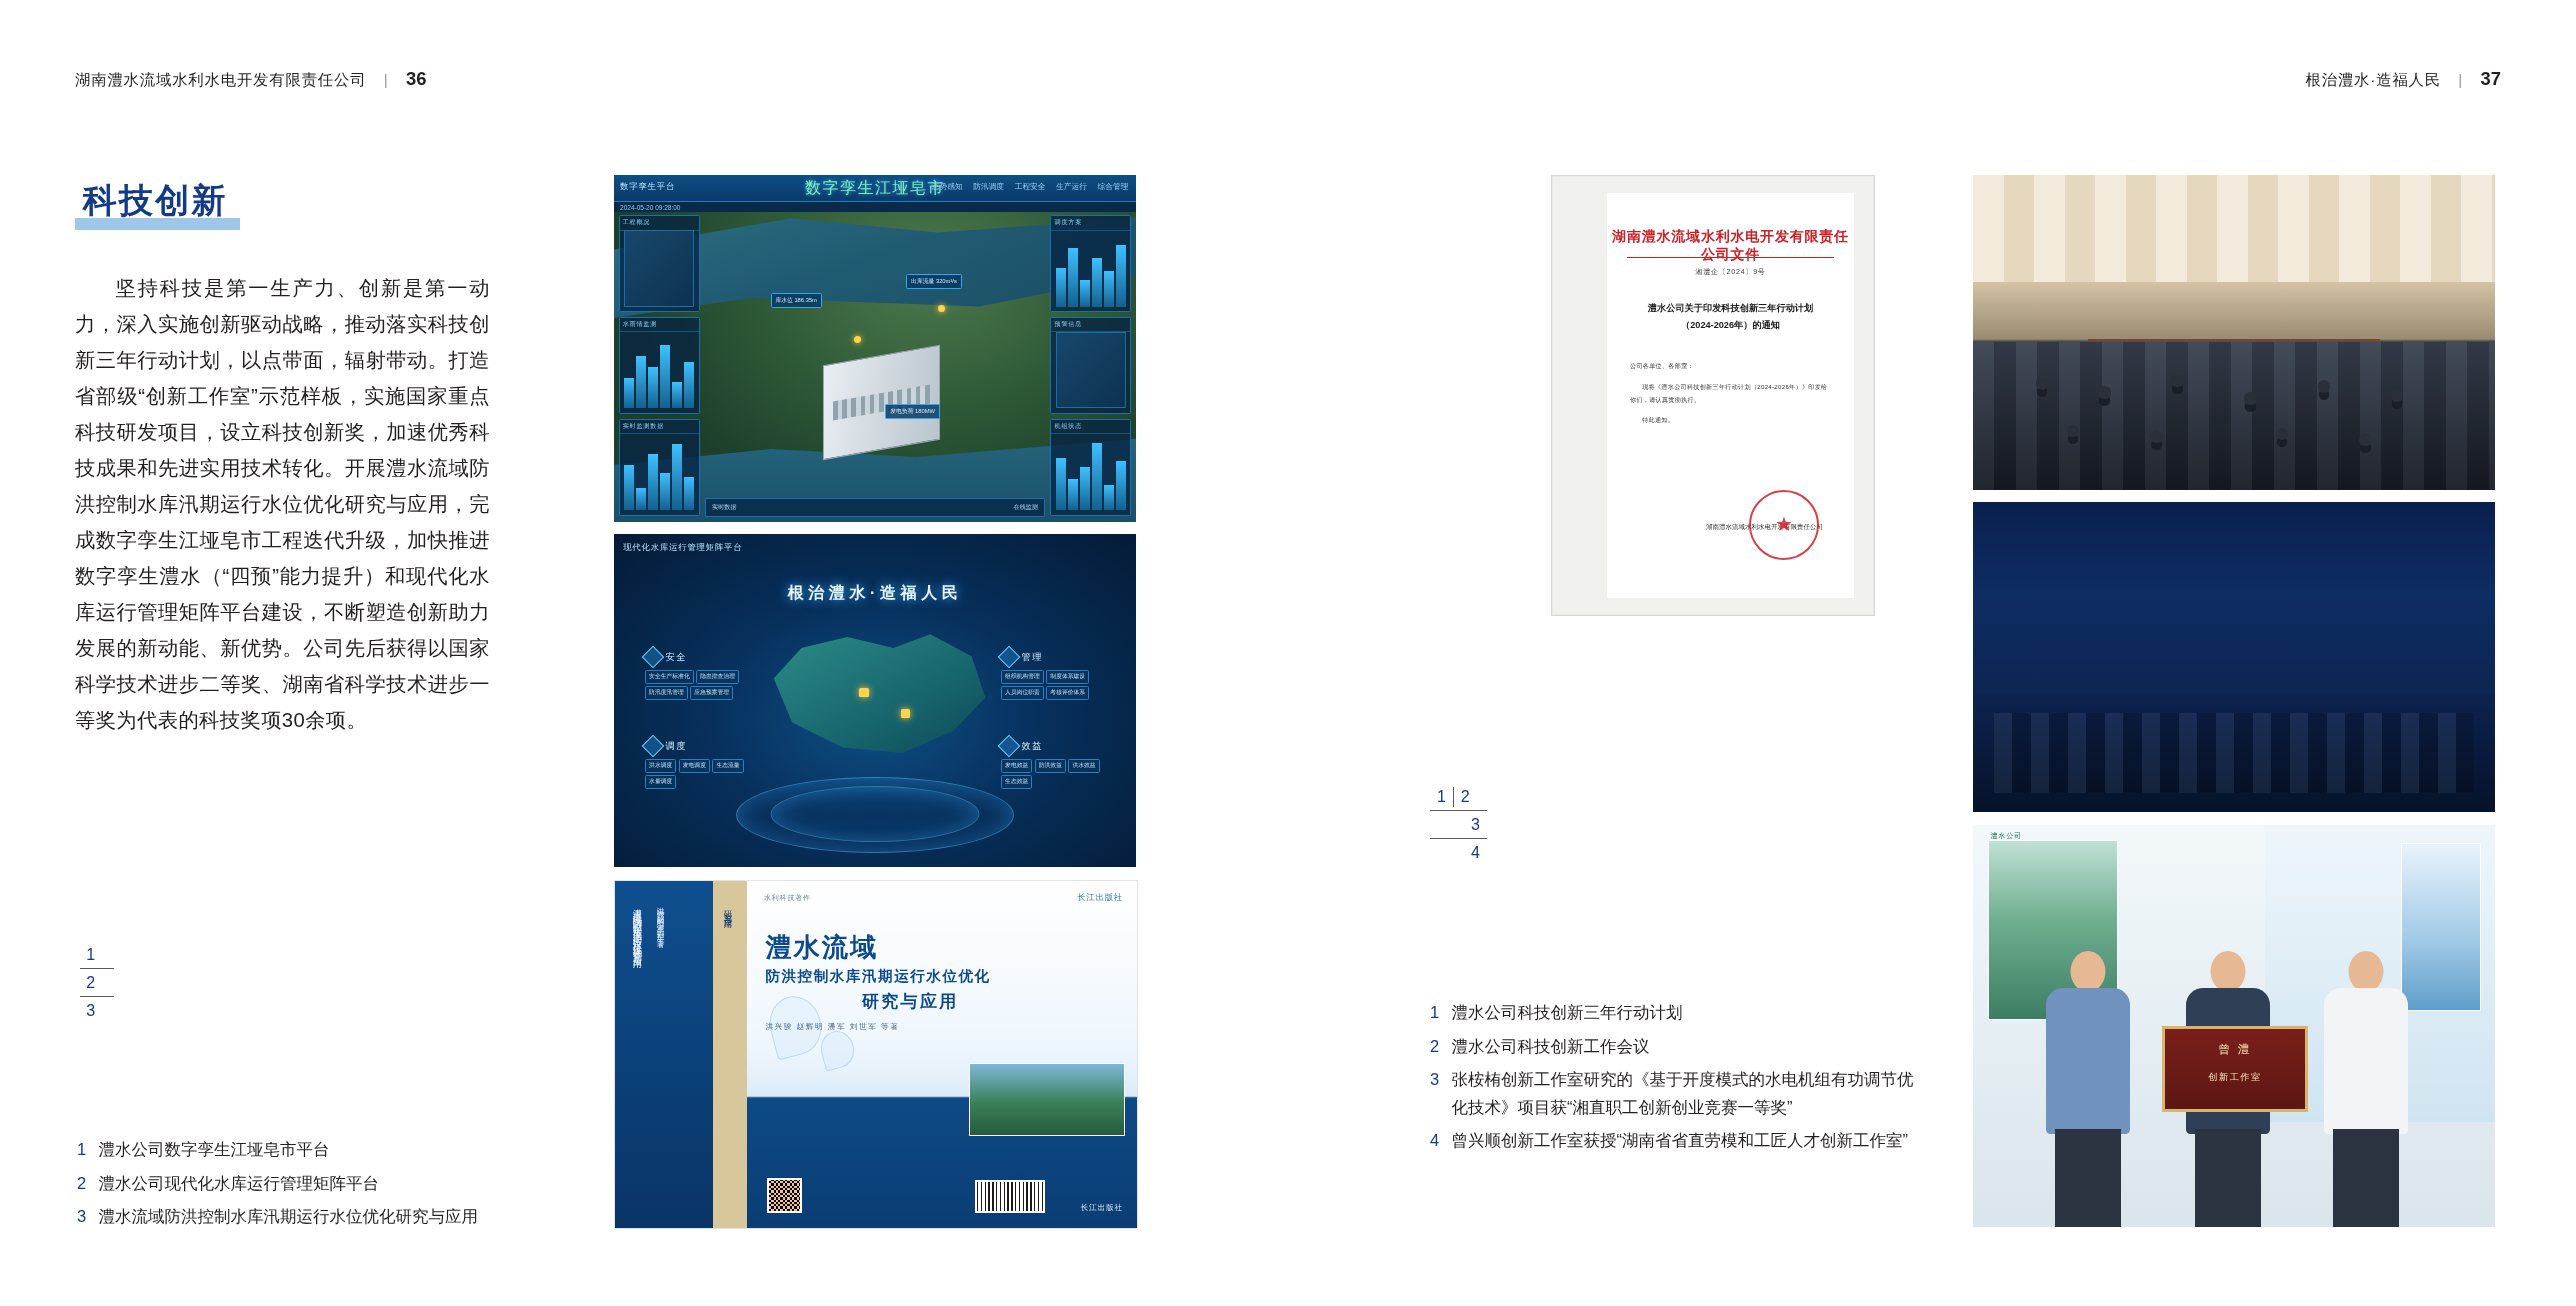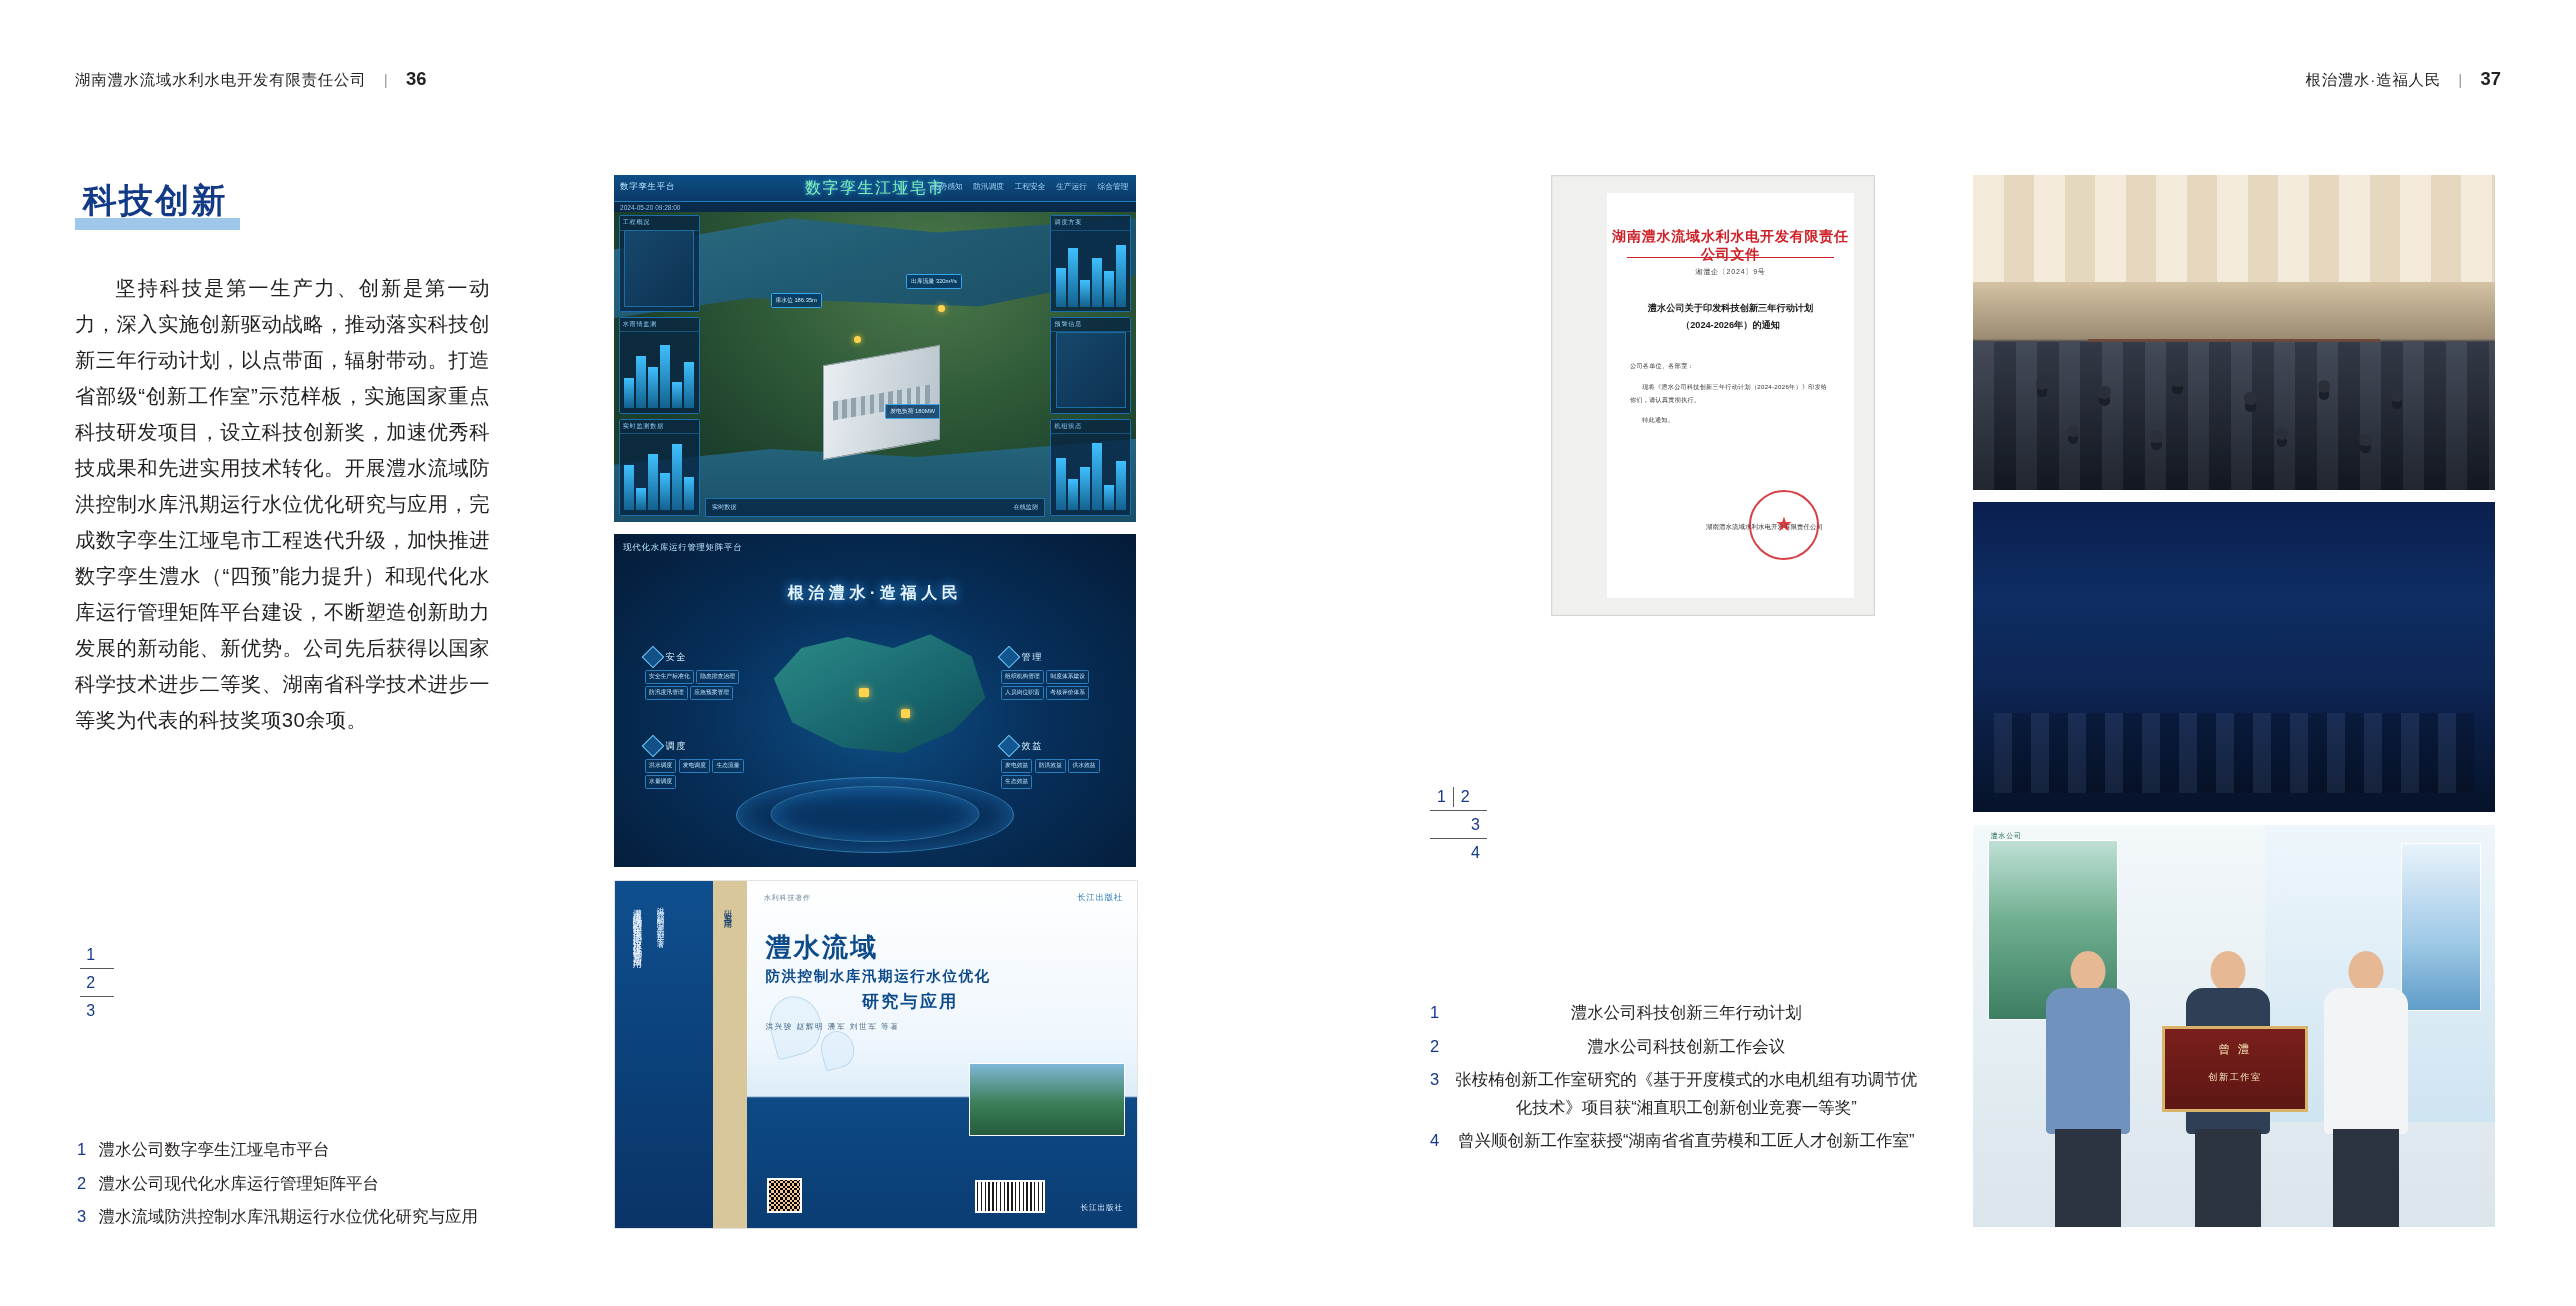--- a/index.html
+++ b/index.html
@@ -143,21 +143,21 @@
   .captions-left {
     left: 77px;
     top: 1135px;
     width: 430px;
   }
   .captions-right {
     left: 1430px;
     top: 998px;
     width: 491px;
   }
-  .captions-right .cap .txt { line-height: 28px; text-align: center; }
+  .captions-right .cap .txt { line-height: 28px; }
 
   
   .fig {
     position: absolute;
     overflow: hidden;
     background: #dfe6ee;
   }
 
   
   #fig-dt {

